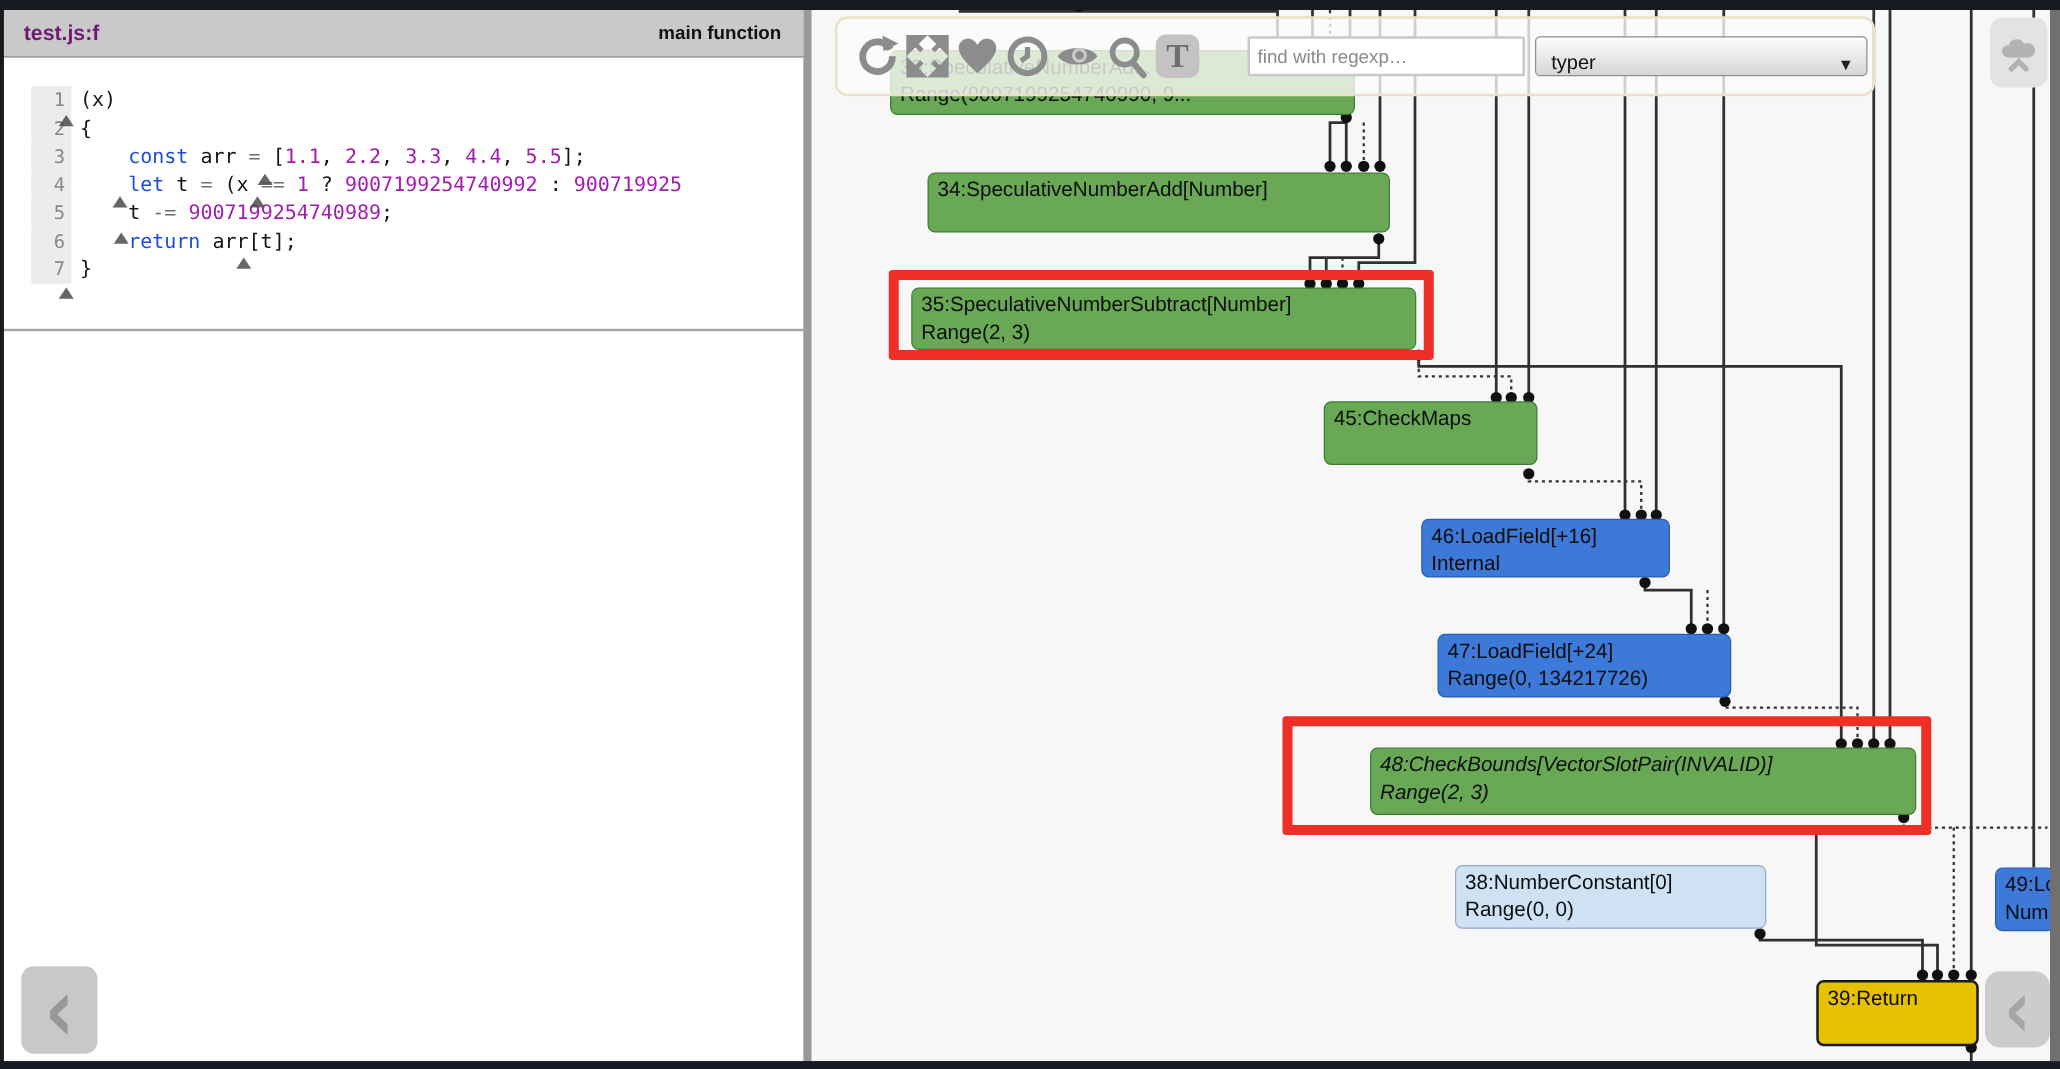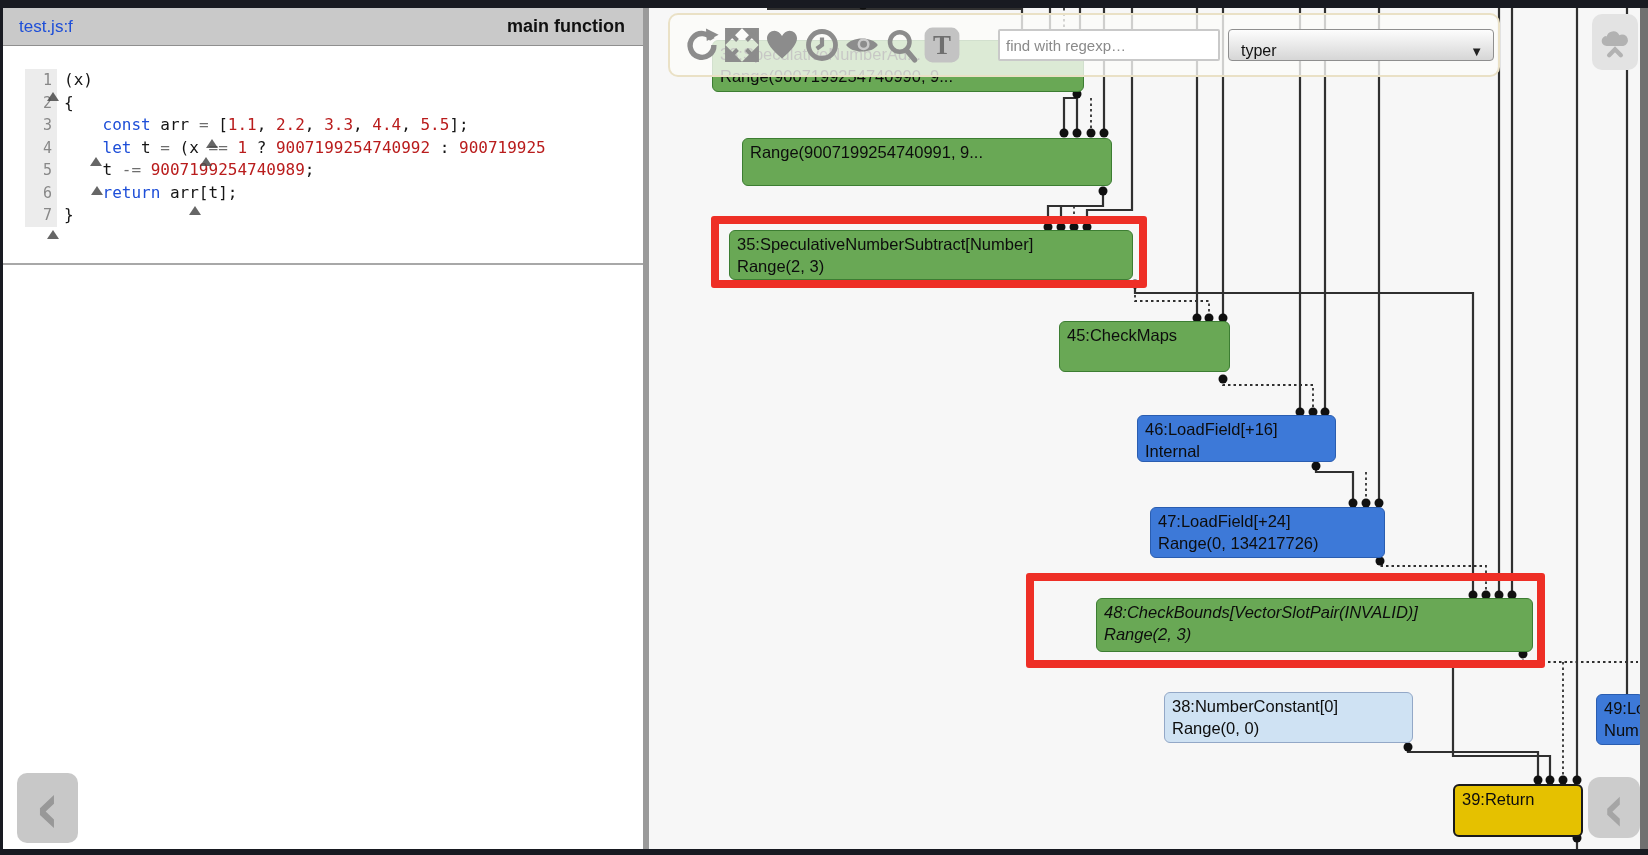--- a/index.html
+++ b/index.html
@@ -7,28 +7,28 @@
        font-family:"Liberation Sans",sans-serif;}
   
   .frame-top{position:absolute;left:0;top:0;width:1648px;height:8px;background:#181a21;}
   .frame-bottom{position:absolute;left:0;top:849px;width:1648px;height:6px;background:#181a21;}
   .frame-left{position:absolute;left:0;top:8px;width:3px;height:841px;background:#181a21;}
   .scroll-strip{position:absolute;left:1640px;top:8px;width:8px;height:841px;background:#707070;}
   
   #source-panel{position:absolute;left:3px;top:8px;width:640px;height:841px;background:#ffffff;overflow:hidden;}
   #source-header{position:absolute;left:0;top:0;width:100%;height:38px;background:#c9c9c9;
                  border-bottom:1px solid #8f8f8f;display:flex;align-items:center;justify-content:space-between;box-sizing:border-box;padding:0 18px 0 16px;}
-  #source-header .t{font-weight:normal;font-size:17px;color:#1d4ed8;}
-  #source-header .s{font-weight:bold;font-size:18px;color:#111;}
+  #source-header .t{font-weight:bold;font-size:17px;color:#701a75;}
+  #source-header .s{font-weight:bold;font-size:15px;color:#111;}
   #source-view{position:absolute;left:0;top:39px;width:100%;height:218px;border-bottom:2px solid #a8a8a8;box-sizing:border-box;}
   .code-wrap{position:absolute;left:22px;top:22px;font-family:"DejaVu Sans Mono","Liberation Mono",monospace;font-size:16px;}
   .code-line{display:flex;height:22.5px;line-height:22.5px;white-space:pre;}
   .code-line .ln{width:27px;background:#ececec;color:#888;text-align:right;padding-right:5px;font-size:15px;flex:none;}
   .code-line .ct{padding-left:7px;}
-  .seg-p{color:#151515;} .seg-k{color:#1d4ed8;} .seg-n{color:#b91c1c;} .seg-o{color:#6e6e6e;}
+  .seg-p{color:#151515;} .seg-k{color:#1d4ed8;} .seg-n{color:#a21caf;} .seg-o{color:#6e6e6e;}
   .marker{position:absolute;width:0;height:0;border-left:6px solid transparent;border-right:6px solid transparent;
           border-bottom:9px solid #4b4b4b;opacity:.85;}
   .panel-btn{position:absolute;border:none;border-radius:10px;background:#c8c8c8;color:#989898;
              display:flex;align-items:center;justify-content:center;cursor:pointer;font-weight:bold;}
   #back-button{left:14px;top:765px;width:61px;height:70px;font-size:58px;}
   .chev{font-family:"DejaVu Sans",sans-serif;line-height:1;transform:scaleY(1.25);}
   
   #panel-divider{position:absolute;left:643px;top:8px;width:6px;height:841px;background:#9a9a9a;cursor:col-resize;}
   
   #graph-panel{position:absolute;left:649px;top:8px;width:991px;height:841px;background:#f7f7f7;overflow:hidden;}
@@ -166,21 +166,21 @@
         <circle cx="914" cy="772" r="4.5" class="gdot"></circle>
         <circle cx="928" cy="772" r="4.5" class="gdot"></circle>
         <circle cx="928" cy="830" r="4.5" class="gdot"></circle>
       </svg>
     <div id="node-layer">
         <div class="gnode gnode-green" style="left: 63px; top: 32px; width: 372px; height: 52px;">
           <span class="l2">33:SpeculativeNumberAd...</span>
           <span class="l2">Range(9007199254740990, 9...</span>
         </div>
         <div class="gnode gnode-green" style="left: 93px; top: 130px; width: 370px; height: 48px;">
-          <span class="l2">Range(9007199254740991, 9...</span>
+          <span class="l2">34:SpeculativeNumberAdd[Number]</span>
         </div>
         <div class="selbox" style="left: 62px; top: 208px; width: 420px; height: 56px;"></div>
         <div class="gnode gnode-green" style="left: 80px; top: 222px; width: 404px; height: 50px;">
           <span class="l2">35:SpeculativeNumberSubtract[Number]</span>
           <span class="l2">Range(2, 3)</span>
         </div>
         <div class="gnode gnode-green" style="left: 410px; top: 313px; width: 171px; height: 51px;">
           <span class="l2">45:CheckMaps</span>
         </div>
         <div class="gnode gnode-blue" style="left: 488px; top: 407px; width: 199px; height: 47px;">

